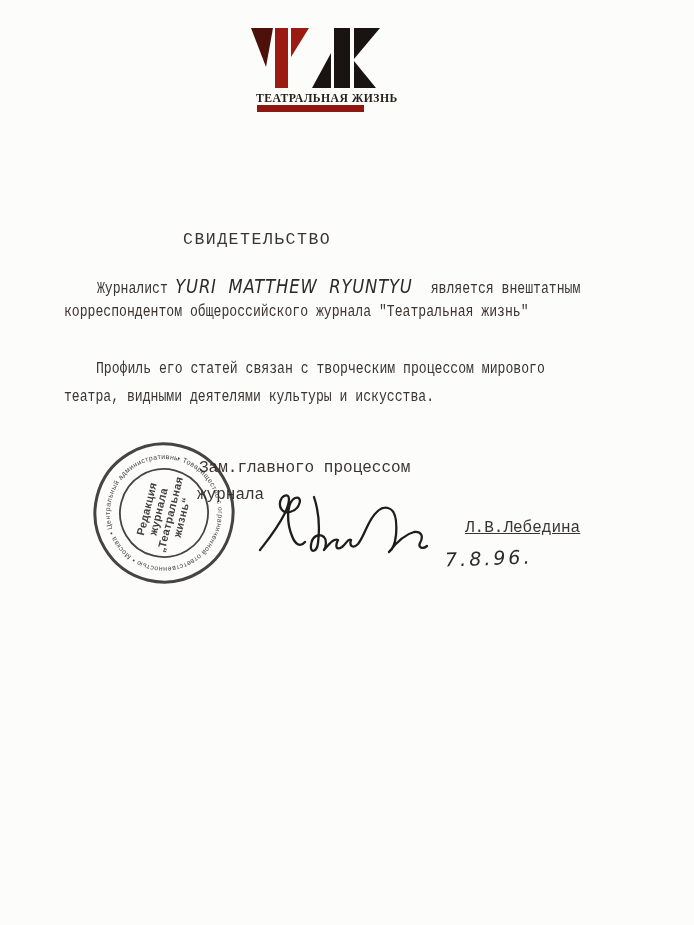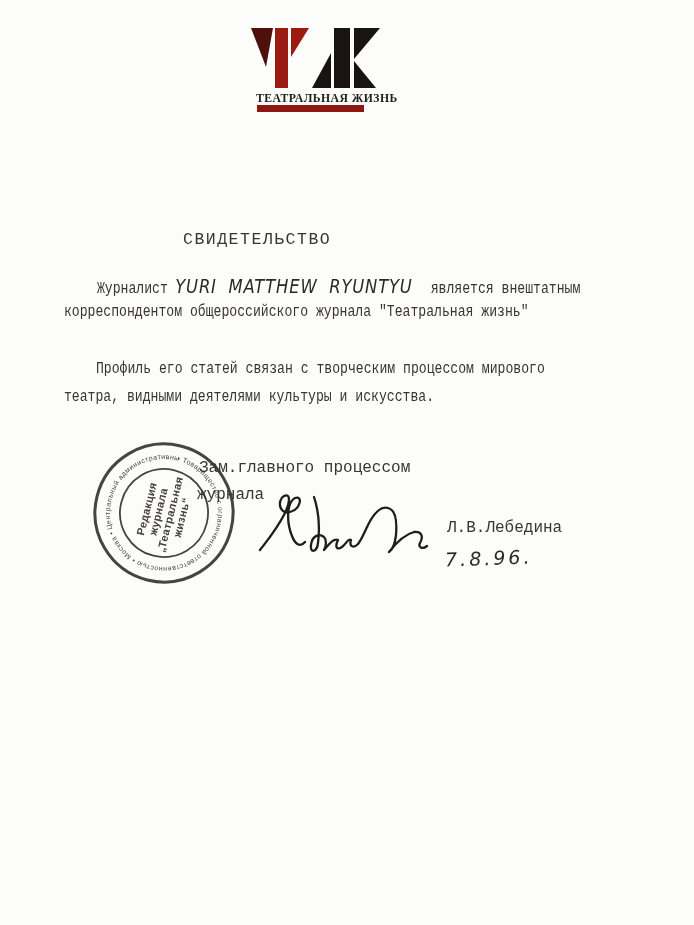--- a/index.html
+++ b/index.html
@@ -26,21 +26,21 @@
   
   .t{position:absolute;white-space:nowrap;font-size:16px;color:#3a3530;}
   .condensed{transform:scaleX(.82);transform-origin:0 50%;}
   .doc-title{left:183px;top:230px;font-size:16.5px;letter-spacing:1.5px;text-align:center;}
   .p1l1{left:97px;top:274px;}
   .p1l2{left:64px;top:303px;}
   .p2l1{left:96px;top:360px;}
   .p2l2{left:64px;top:388px;}
   .pos1{left:199px;top:459px;}
   .pos2{left:197px;top:486px;}
-  .editor-name{left:447px;top:519px;}
+  .editor-name{left:465px;top:519px;text-decoration:underline;}
   
   .hand{
     font-family:"DejaVu Sans",sans-serif;font-style:italic;
     color:#2b2a29;
   }
   .journalist{font-size:20px;letter-spacing:1px;word-spacing:7px;margin:0 22px 0 9px;}
   .date{position:absolute;left:445px;top:547px;font-size:19px;letter-spacing:3px;transform:rotate(-2deg);}
   
   .signature{position:absolute;left:258px;top:490px;}
   .stamp{position:absolute;left:89px;top:438px;opacity:.9;}

